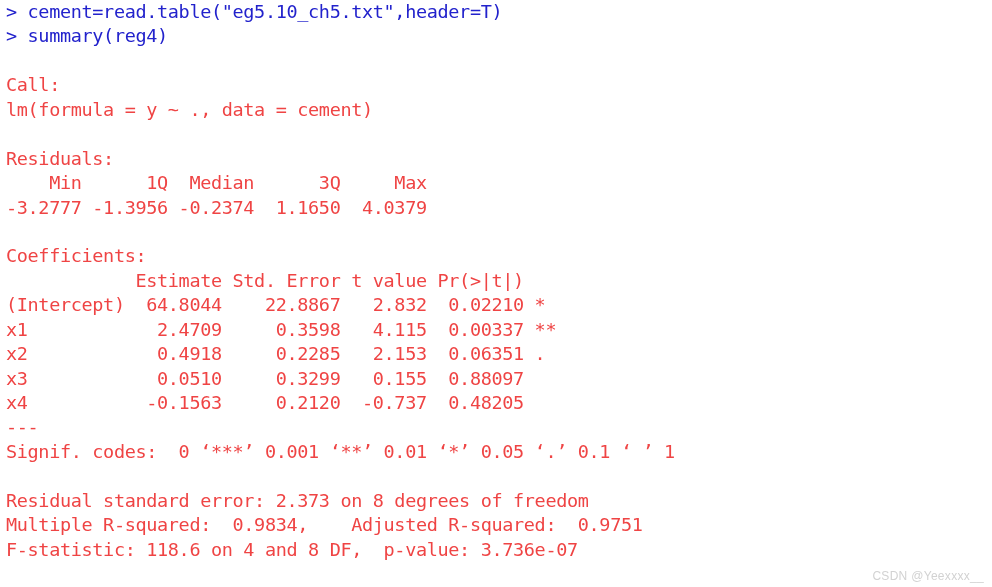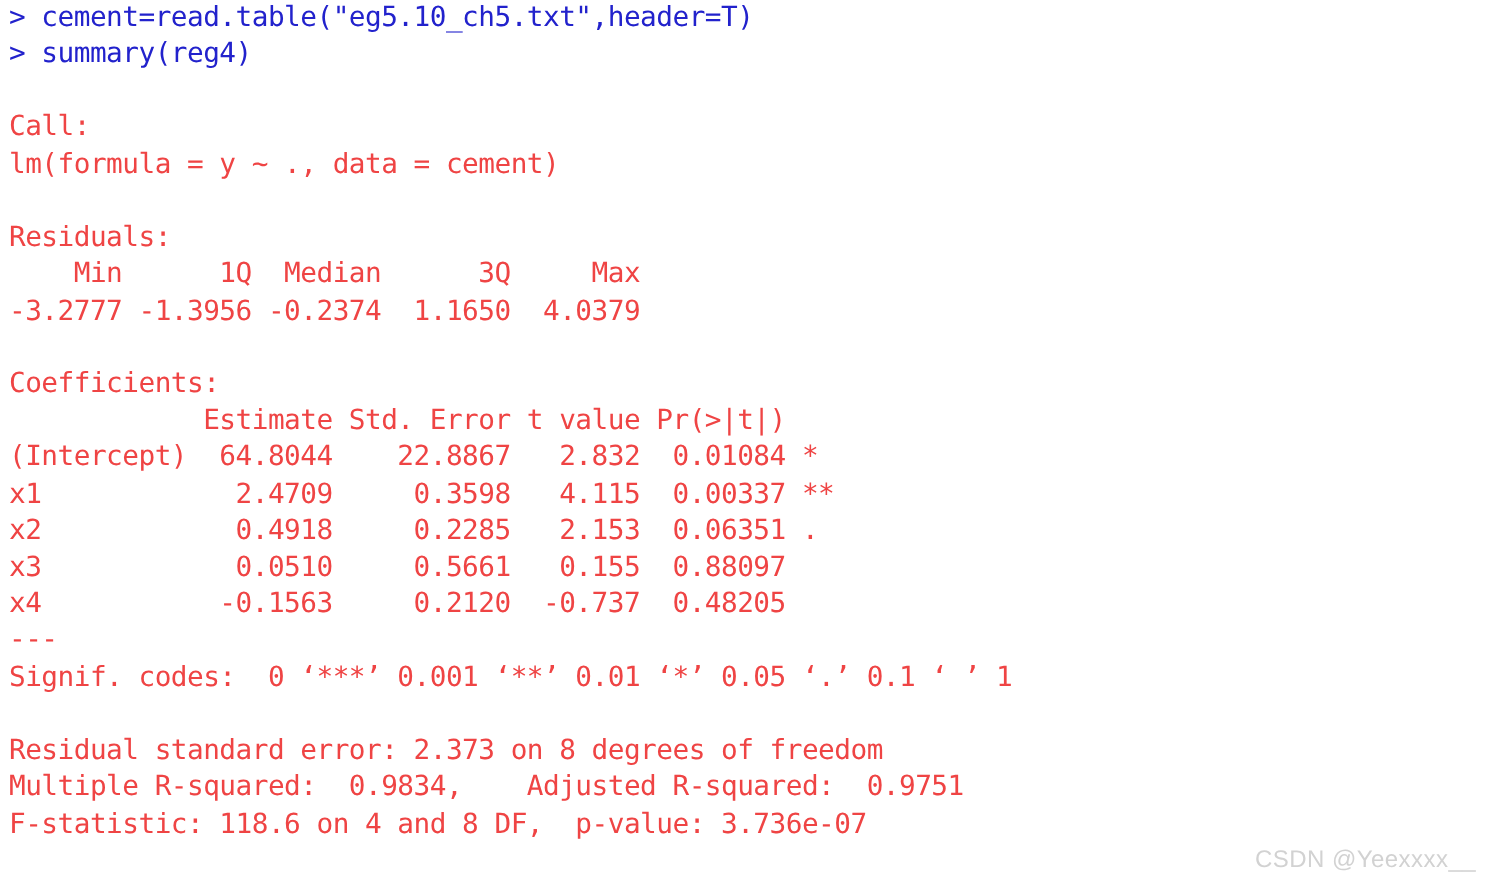--- a/index.html
+++ b/index.html
@@ -38,21 +38,21 @@
     color: #2222cc;
   }
   .console-line.blank {
     color: transparent;
   }
   #watermark {
     position: absolute;
     right: 8px;
     bottom: 4px;
     font-family: "Liberation Sans", "DejaVu Sans", sans-serif;
-    font-size: 16px;
+    font-size: 12px;
     color: #d2d2d2;
     letter-spacing: 0.3px;
     white-space: pre;
     user-select: none;
   }
 </style>
 </head>
 <body>
 
 <div id="console">
@@ -62,24 +62,24 @@
       <div class="console-line blank"></div>
       <div class="console-line out">Call:</div>
       <div class="console-line out">lm(formula = y ~ ., data = cement)</div>
       <div class="console-line blank"></div>
       <div class="console-line out">Residuals:</div>
       <div class="console-line out">    Min      1Q  Median      3Q     Max</div>
       <div class="console-line out">-3.2777 -1.3956 -0.2374  1.1650  4.0379</div>
       <div class="console-line blank"></div>
       <div class="console-line out">Coefficients:</div>
       <div class="console-line out">            Estimate Std. Error t value Pr(&gt;|t|)</div>
-      <div class="console-line out">(Intercept)  64.8044    22.8867   2.832  0.01084 *</div>
+      <div class="console-line out">(Intercept)  64.8044    22.8867   2.832  0.02210 *</div>
       <div class="console-line out">x1            2.4709     0.3598   4.115  0.00337 **</div>
       <div class="console-line out">x2            0.4918     0.2285   2.153  0.06351 .</div>
-      <div class="console-line out">x3            0.0510     0.5661   0.155  0.88097</div>
+      <div class="console-line out">x3            0.0510     0.3299   0.155  0.88097</div>
       <div class="console-line out">x4           -0.1563     0.2120  -0.737  0.48205</div>
       <div class="console-line out">---</div>
       <div class="console-line out">Signif. codes:  0 ‘***’ 0.001 ‘**’ 0.01 ‘*’ 0.05 ‘.’ 0.1 ‘ ’ 1</div>
       <div class="console-line blank"></div>
       <div class="console-line out">Residual standard error: 2.373 on 8 degrees of freedom</div>
       <div class="console-line out">Multiple R-squared:  0.9834,    Adjusted R-squared:  0.9751</div>
       <div class="console-line out">F-statistic: 118.6 on 4 and 8 DF,  p-value: 3.736e-07</div>
     </div>
   <div id="watermark">CSDN @Yeexxxx__</div>
 </div>

